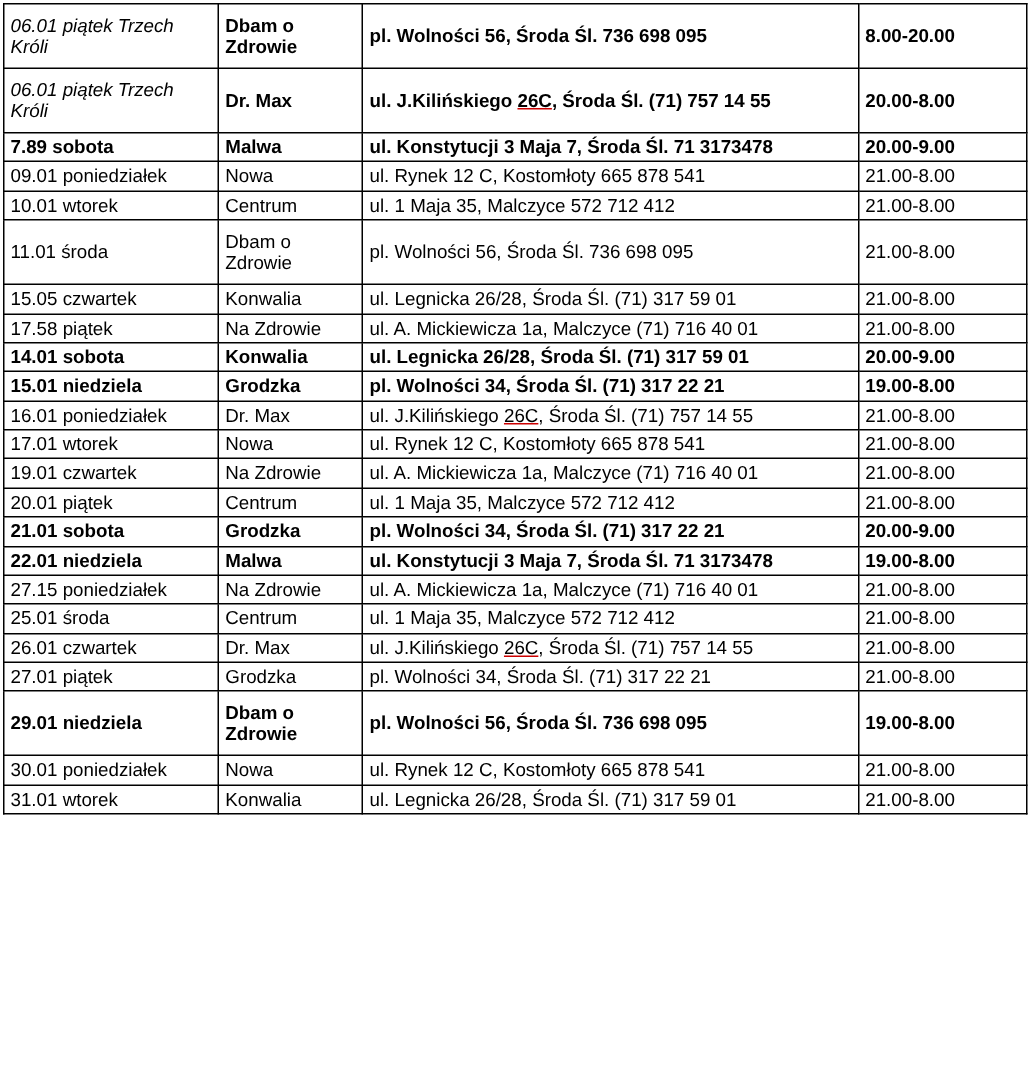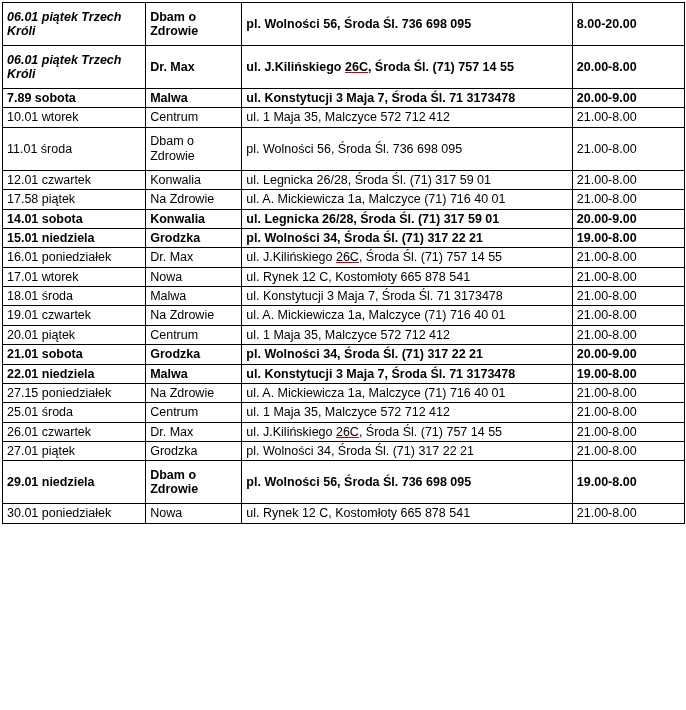--- a/index.html
+++ b/index.html
@@ -42,21 +42,21 @@
   col.c-addr { width: 330px; }
   col.c-hours { width: 112px; }
 
   td.date { font-size: 12.5px; }
   td.name { font-size: 12.5px; }
   td.addr { font-size: 12.5px; }
   td.hours { font-size: 12.5px; }
 
   
   tr.bold td { font-weight: bold; }
-  tr.bolditalic td.date { font-weight: bold; font-style: italic; border-radius: 16px; }
+  tr.bolditalic td.date { font-weight: normal; font-style: italic; border-radius: 16px; }
   tr.bolditalic td.name,
   tr.bolditalic td.addr,
   tr.bolditalic td.hours { font-weight: bold; }
 
   .u-red {
     text-decoration: underline;
     text-decoration-color: #cc0000;
     text-align: center;
   }
   .multiline { white-space: pre-line; }
@@ -88,34 +88,40 @@
           <td class="addr"><span>ul. J.Kilińskiego </span><span class="u-red">26C</span><span>, Środa Śl. (71) 757 14 55</span></td>
           <td class="hours">20.00-8.00</td>
         </tr>
         <tr class="bold">
           <td class="date multiline">7.89 sobota</td>
           <td class="name multiline">Malwa</td>
           <td class="addr">ul. Konstytucji 3 Maja 7, Środa Śl. 71 3173478</td>
           <td class="hours">20.00-9.00</td>
         </tr>
         <tr>
+          <td class="date multiline">09.01 poniedziałek</td>
+          <td class="name multiline">Nowa</td>
+          <td class="addr">ul. Rynek 12 C, Kostomłoty  665 878 541</td>
+          <td class="hours">21.00-8.00</td>
+        </tr>
+        <tr>
           <td class="date multiline">10.01 wtorek</td>
           <td class="name multiline">Centrum</td>
           <td class="addr">ul. 1 Maja 35, Malczyce 572 712 412</td>
           <td class="hours">21.00-8.00</td>
         </tr>
         <tr>
           <td class="date multiline" style="height: 38px;">11.01 środa</td>
           <td class="name multiline">Dbam o
 Zdrowie</td>
           <td class="addr">pl. Wolności 56, Środa Śl.  736 698 095</td>
           <td class="hours">21.00-8.00</td>
         </tr>
         <tr>
-          <td class="date multiline">12.01 czwartek</td>
+          <td class="date multiline">15.05 czwartek</td>
           <td class="name multiline">Konwalia</td>
           <td class="addr">ul. Legnicka 26/28, Środa Śl. (71) 317 59 01</td>
           <td class="hours">21.00-8.00</td>
         </tr>
         <tr>
           <td class="date multiline">17.58 piątek</td>
           <td class="name multiline">Na Zdrowie</td>
           <td class="addr">ul. A. Mickiewicza 1a, Malczyce (71) 716 40 01</td>
           <td class="hours">21.00-8.00</td>
         </tr>
@@ -134,26 +140,20 @@
         <tr>
           <td class="date multiline">16.01 poniedziałek</td>
           <td class="name multiline">Dr. Max</td>
           <td class="addr"><span>ul. J.Kilińskiego </span><span class="u-red">26C</span><span>, Środa Śl. (71) 757 14 55</span></td>
           <td class="hours">21.00-8.00</td>
         </tr>
         <tr>
           <td class="date multiline">17.01 wtorek</td>
           <td class="name multiline">Nowa</td>
           <td class="addr">ul. Rynek 12 C, Kostomłoty  665 878 541</td>
-          <td class="hours">21.00-8.00</td>
-        </tr>
-        <tr>
-          <td class="date multiline">18.01 środa</td>
-          <td class="name multiline">Malwa</td>
-          <td class="addr">ul. Konstytucji 3 Maja 7, Środa Śl. 71 3173478</td>
           <td class="hours">21.00-8.00</td>
         </tr>
         <tr>
           <td class="date multiline">19.01 czwartek</td>
           <td class="name multiline">Na Zdrowie</td>
           <td class="addr">ul. A. Mickiewicza 1a, Malczyce (71) 716 40 01</td>
           <td class="hours">21.00-8.00</td>
         </tr>
         <tr>
           <td class="date multiline">20.01 piątek</td>
@@ -203,15 +203,21 @@
 Zdrowie</td>
           <td class="addr">pl. Wolności 56, Środa Śl.  736 698 095</td>
           <td class="hours">19.00-8.00</td>
         </tr>
         <tr>
           <td class="date multiline">30.01 poniedziałek</td>
           <td class="name multiline">Nowa</td>
           <td class="addr">ul. Rynek 12 C, Kostomłoty  665 878 541</td>
           <td class="hours">21.00-8.00</td>
         </tr>
+        <tr>
+          <td class="date multiline">31.01 wtorek</td>
+          <td class="name multiline">Konwalia</td>
+          <td class="addr">ul. Legnicka 26/28, Środa Śl. (71) 317 59 01</td>
+          <td class="hours">21.00-8.00</td>
+        </tr>
       </tbody>
   </table>
 </div>
 
 </body></html>

